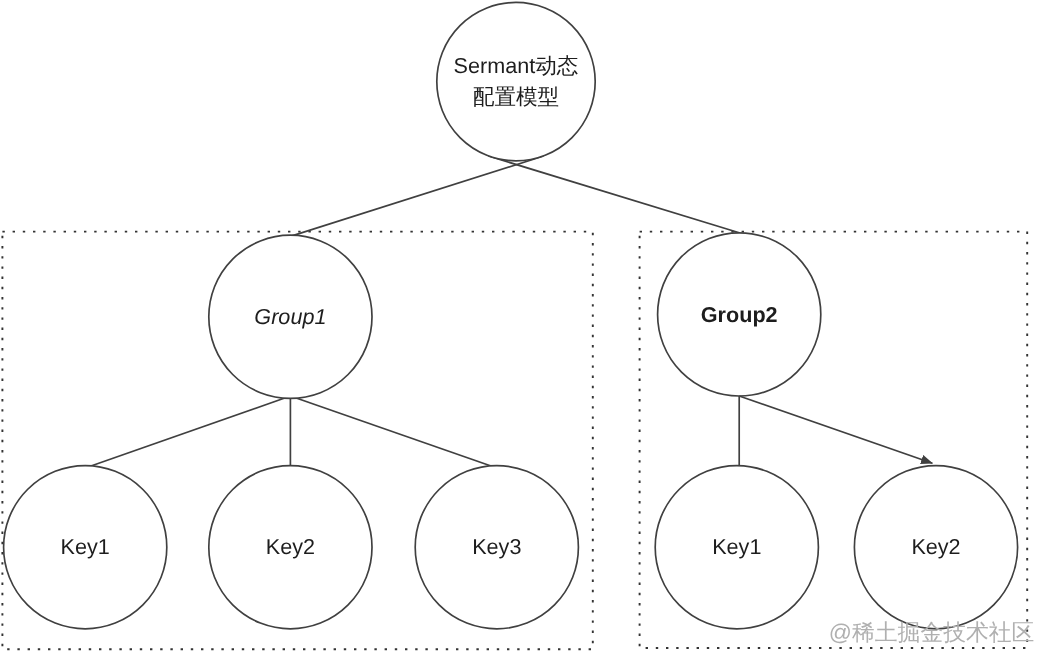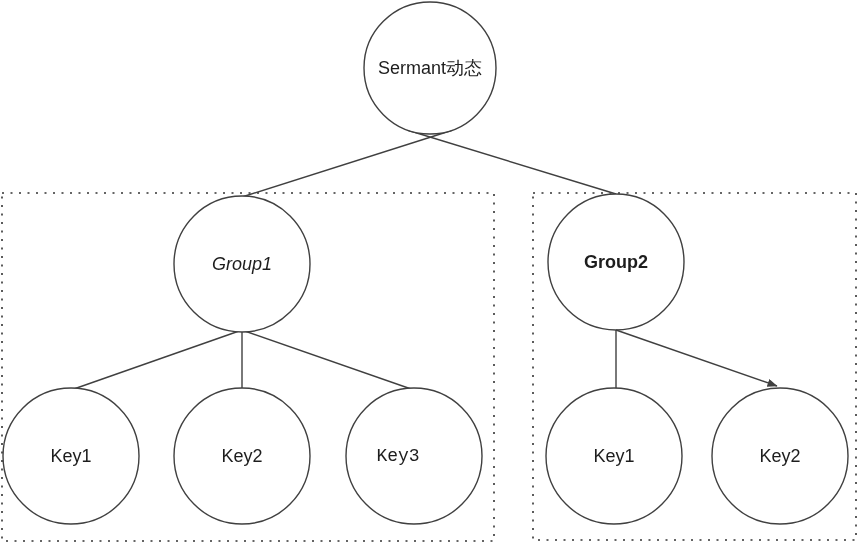--- a/index.html
+++ b/index.html
@@ -86,25 +86,27 @@
     <circle class="node-circle" cx="242" cy="456" r="68"></circle>
     <circle class="node-circle" cx="414" cy="456" r="68"></circle>
     <circle class="node-circle" cx="614" cy="456" r="68"></circle>
     <circle class="node-circle" cx="780" cy="456" r="68"></circle>
 
     <line class="edge" x1="616" y1="330" x2="777" y2="386" marker-end="url(#arrowhead)"></line>
   </svg>
 
   <div class="node-label" style="left:430px; top:68px;">
     <div>Sermant动态</div>
+    <div>配置模型</div>
   </div>
 
   <div class="node-label" style="left:242px; top:264px;font-style:italic;">Group1</div>
   <div class="node-label" style="left:616px; top:262px;font-weight:bold;">Group2</div>
 
   <div class="node-label" style="left:71px; top:456px;">Key1</div>
   <div class="node-label" style="left:242px; top:456px;">Key2</div>
-  <div class="node-label" style="left:398px; top:456px;font-family:Liberation Mono, monospace;">Key3</div>
+  <div class="node-label" style="left:414px; top:456px;">Key3</div>
   <div class="node-label" style="left:614px; top:456px;">Key1</div>
   <div class="node-label" style="left:780px; top:456px;">Key2</div>
 
+  <div class="watermark">@稀土掘金技术社区</div>
 
 </div>
 
 </body></html>

